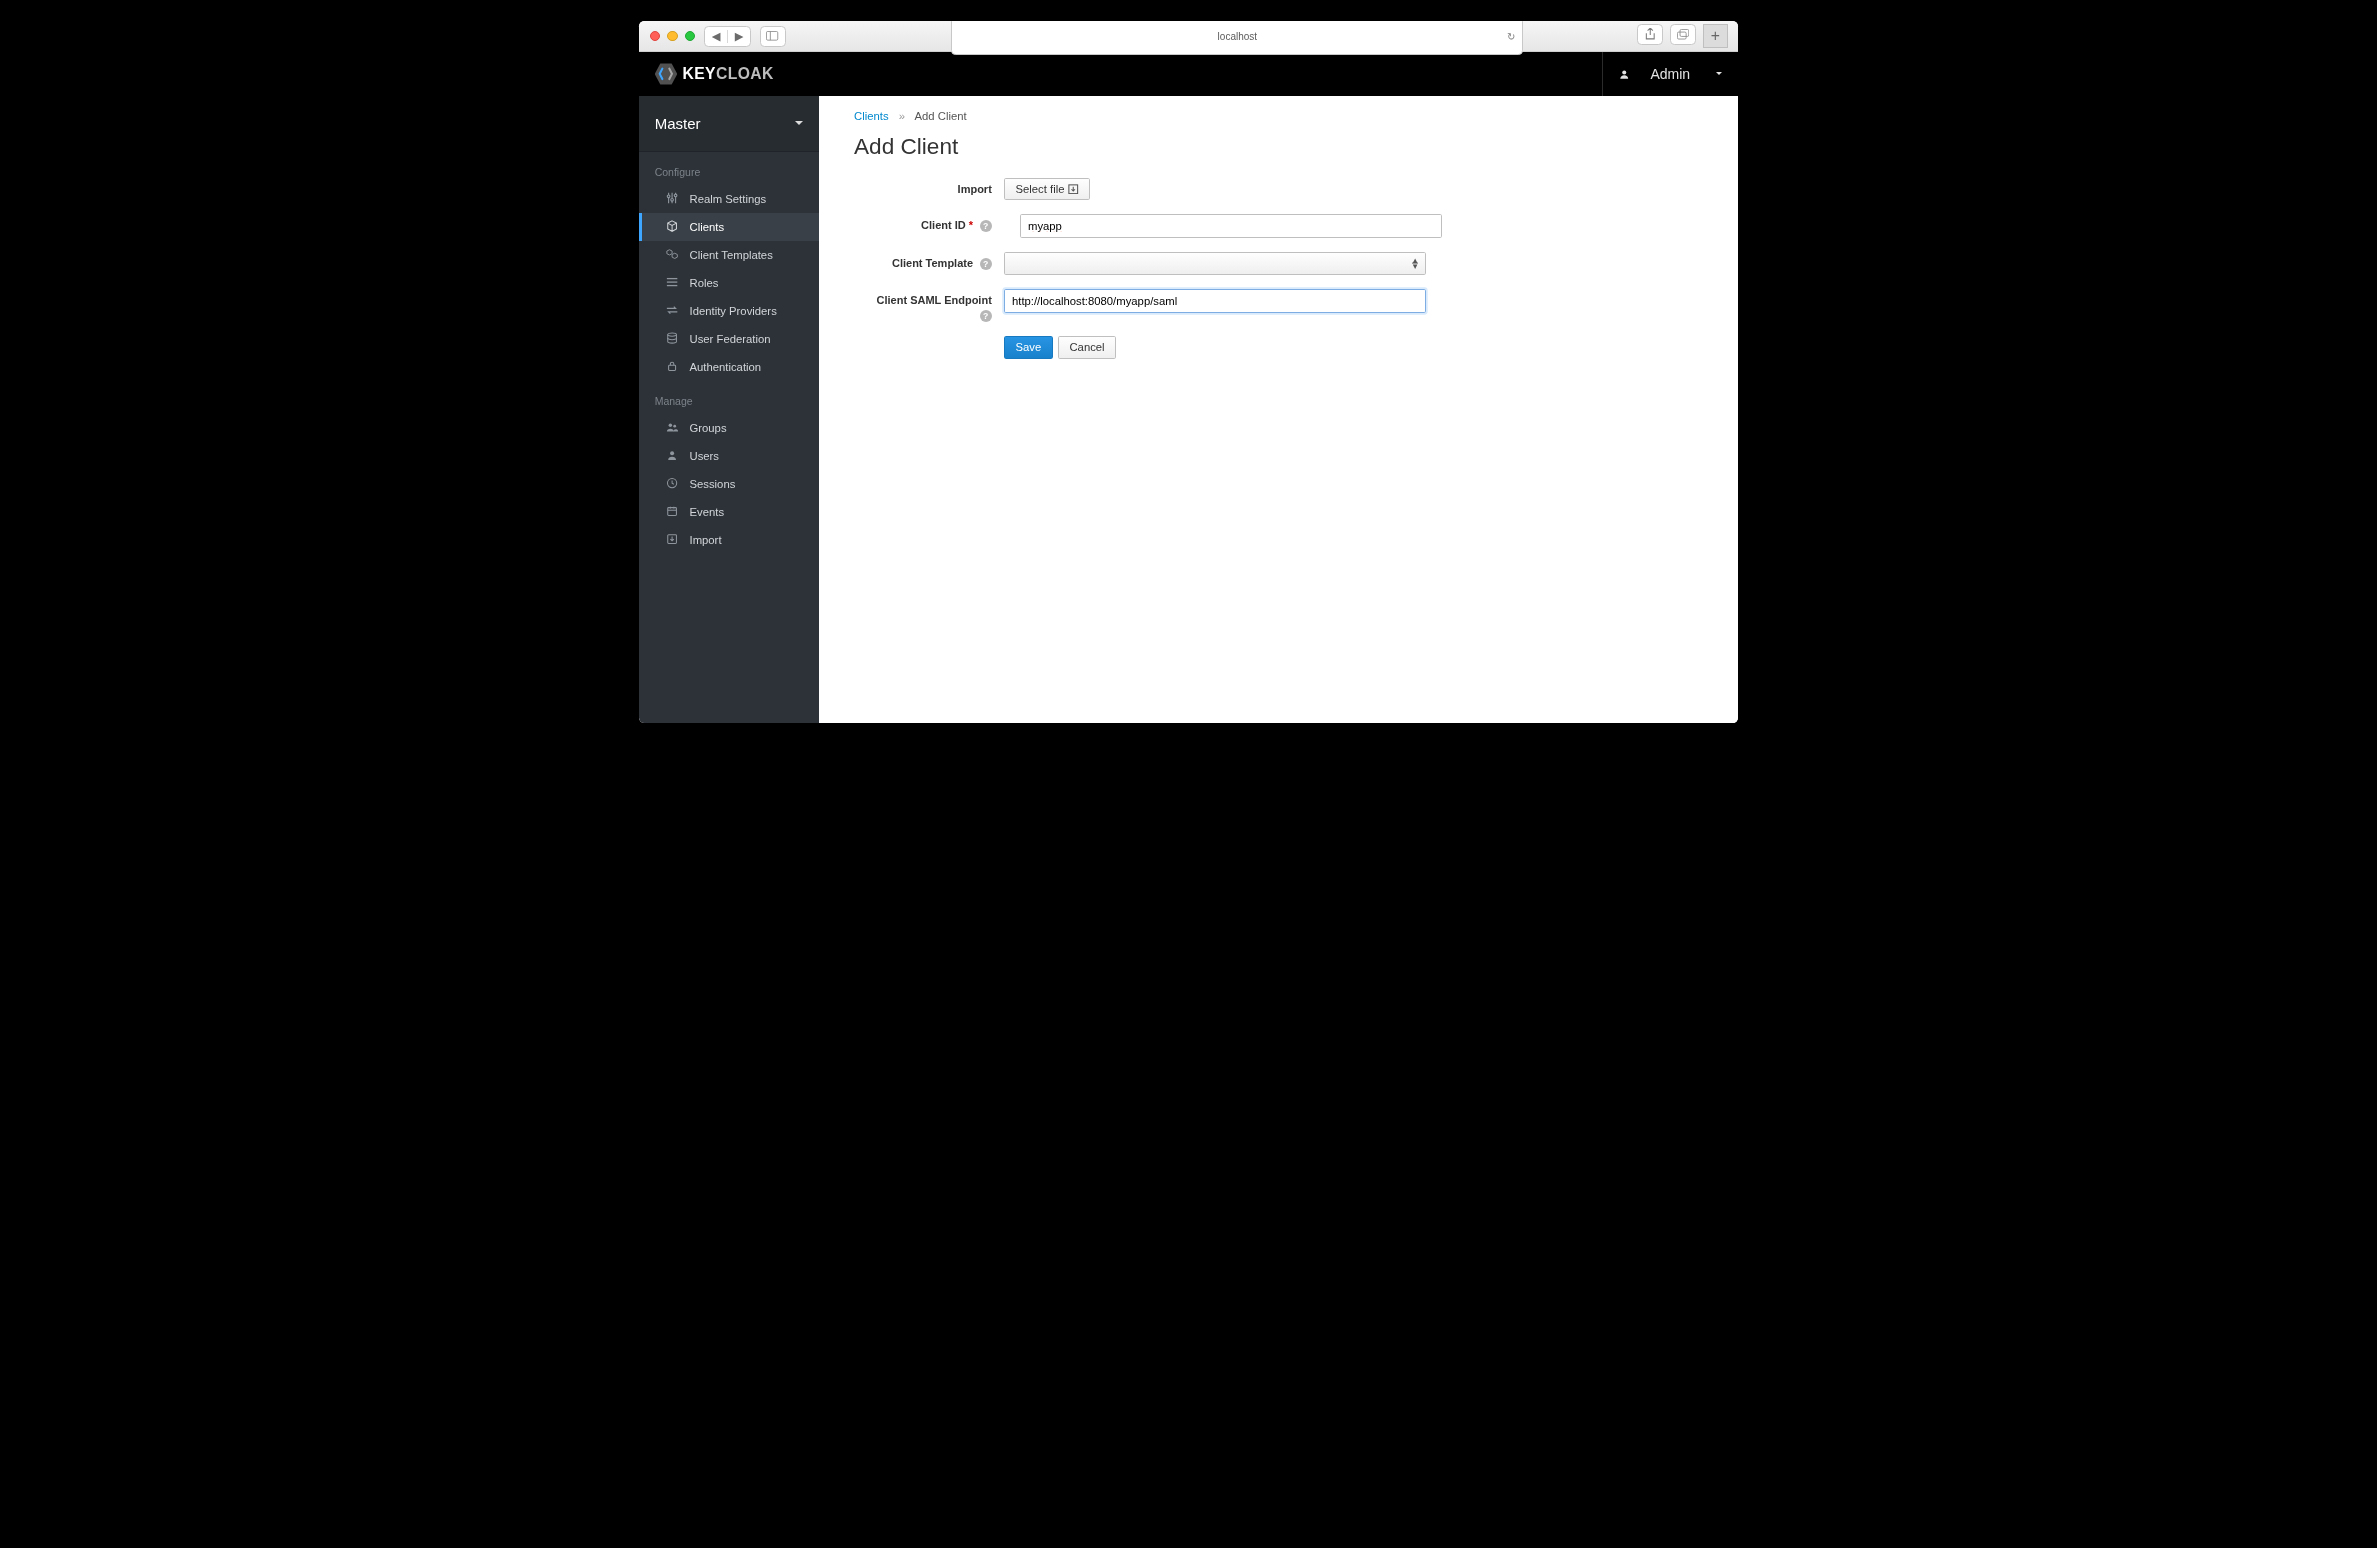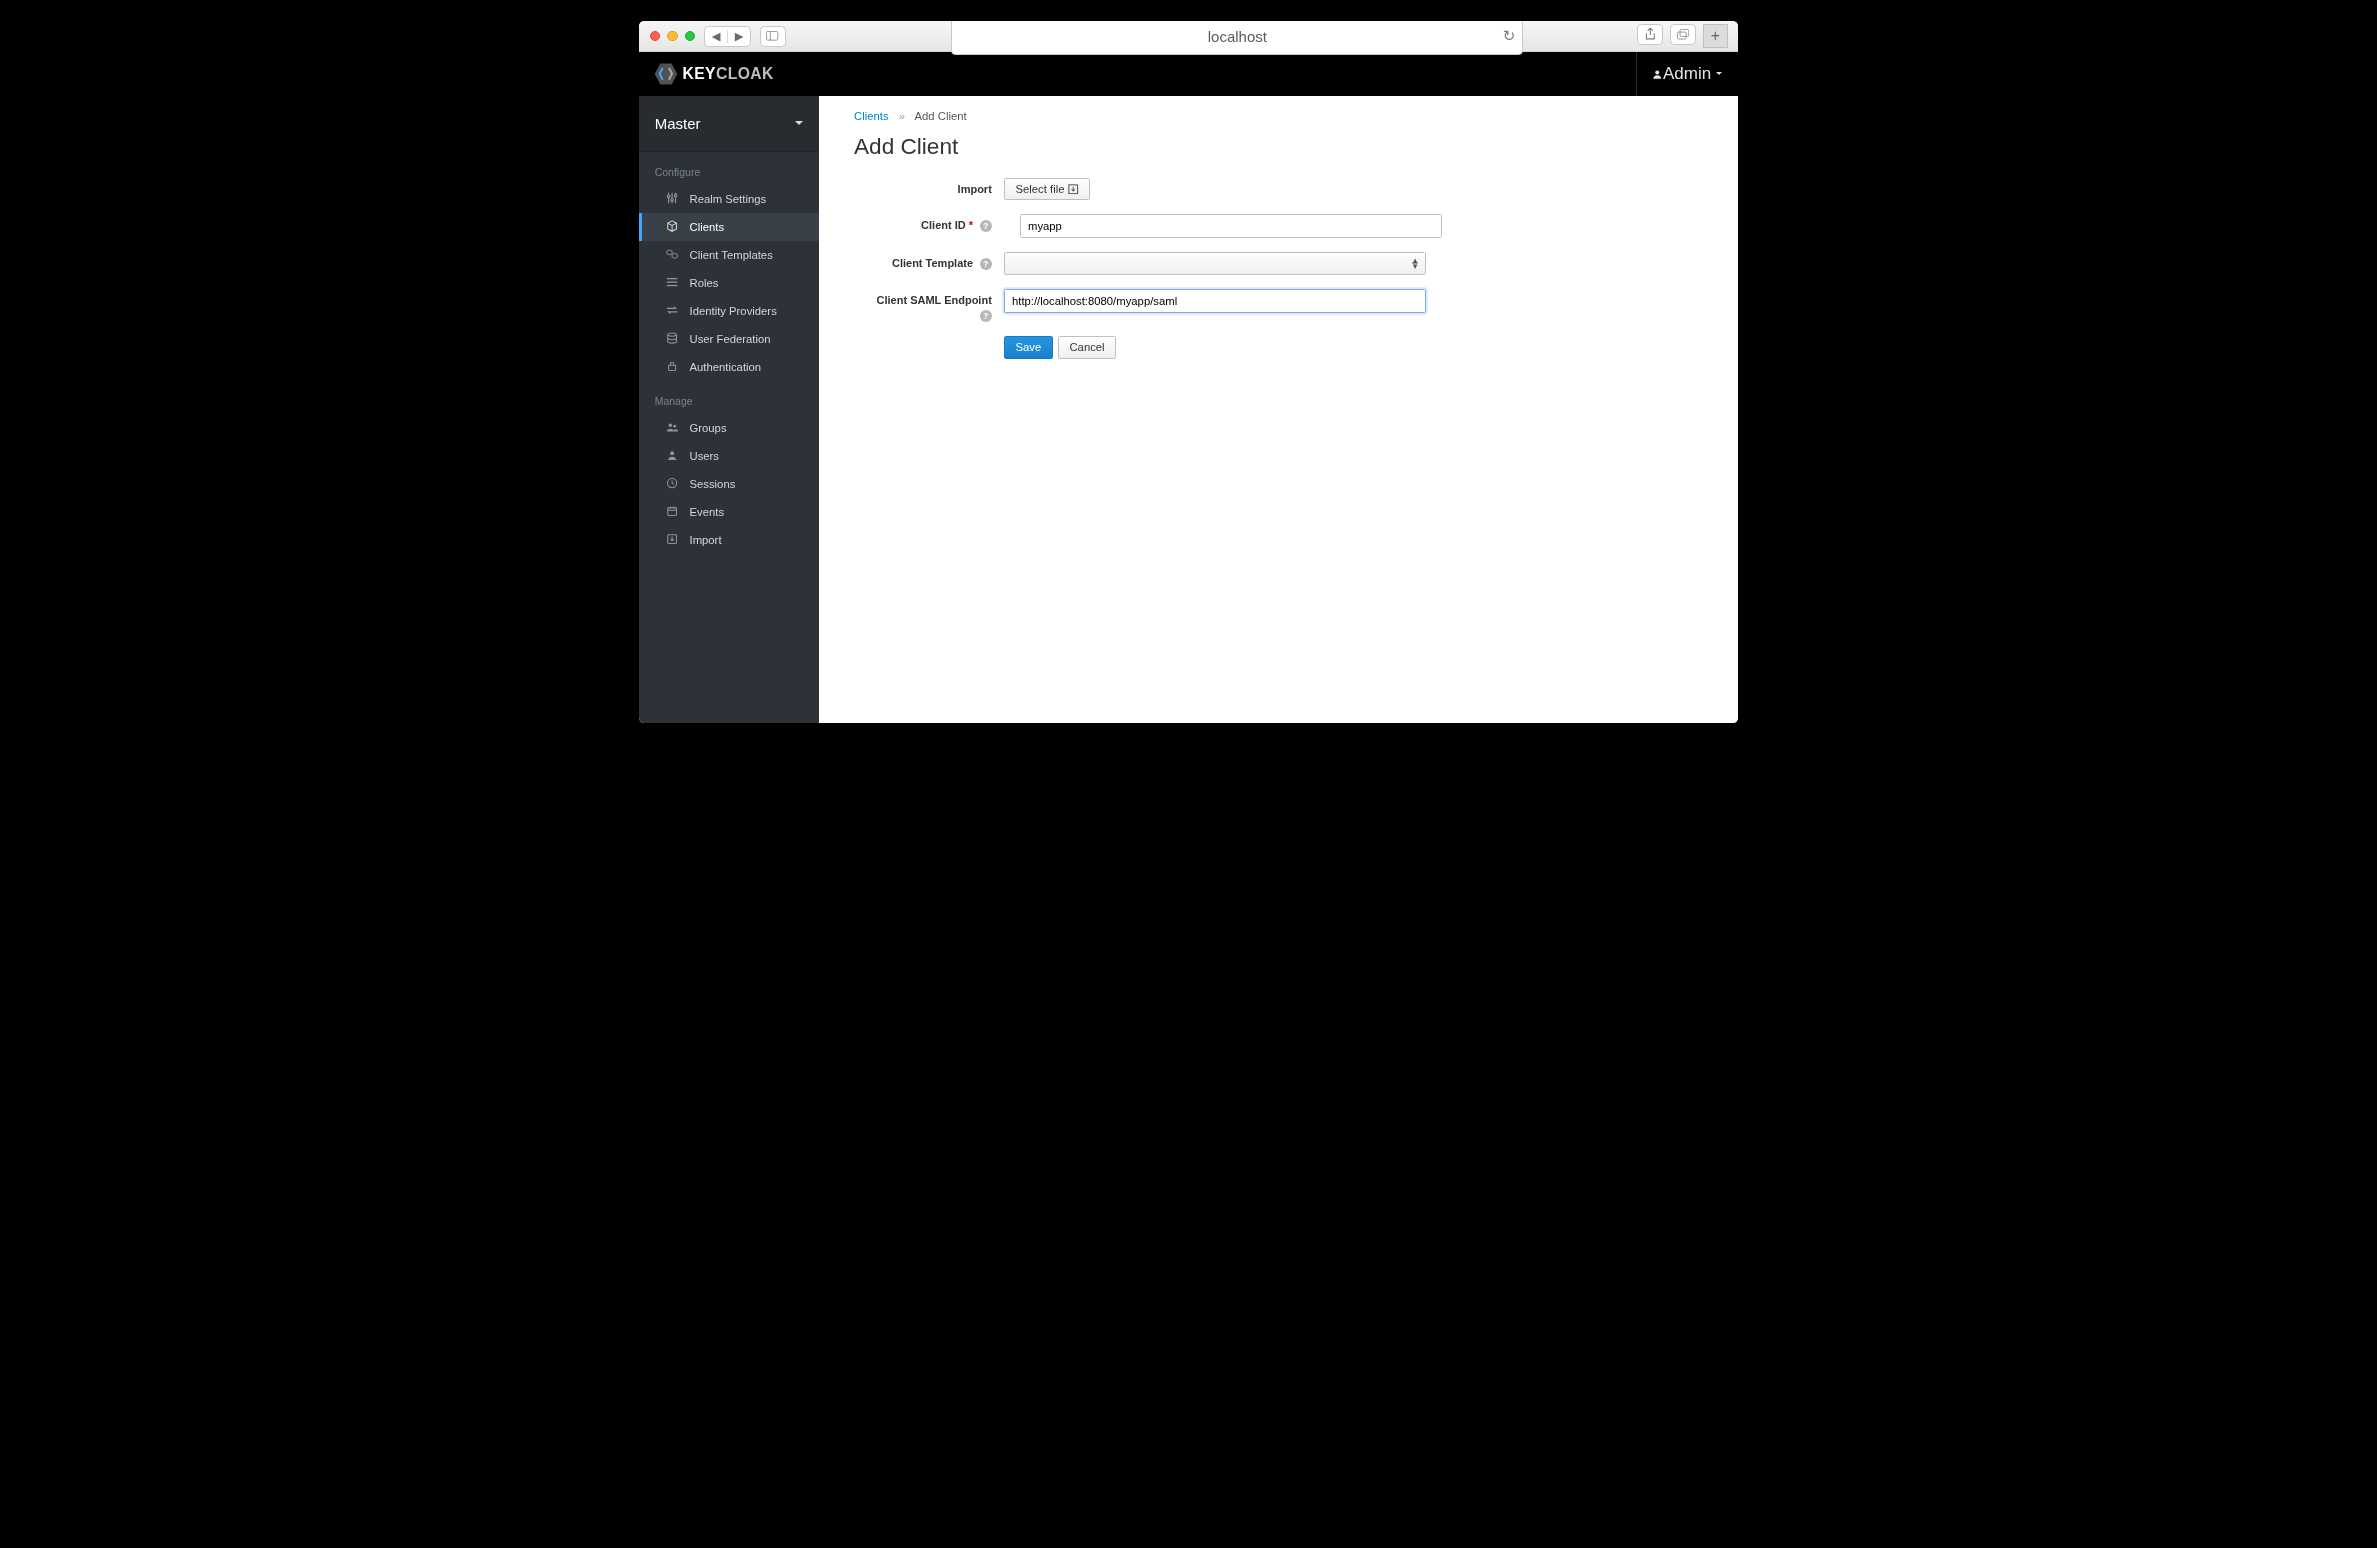--- a/index.html
+++ b/index.html
@@ -43,21 +43,21 @@
     height:21px; border:0.9px solid #c8c8c8; border-radius:4.4px; background:#fff;
     color:#6b6b6b;
   }
   .nav-group span { width:22.6px; text-align:center; }
   .nav-group span + span { border-left:0.9px solid #d8d8d8; }
   .toolbar-btn { width:26px; }
   .urlbar {
     flex:1; height:38px; margin:0 105px 0 157px;
     border:0.9px solid #c8c8c8; border-radius:4.4px; background:#fff;
     display:flex; align-items:center; justify-content:center; position:relative;
-    color:#5b5b5b; font-size:15px;
+    color:#5b5b5b; font-size:10px;
   }
   .urlbar .reload { position:absolute; right:7px; color:#808080 }
   .right-tools { display:flex; gap:7px; margin-left:auto; }
   .newtab {
     width:24.4px; height:24.4px; background:#dcdcdc; border:0.9px solid #bfbfbf;
     display:flex; align-items:center; justify-content:center; font-size:15.7px; color:#666;
   }
 
   
   .app-header {
@@ -68,21 +68,21 @@
   .logo-mark {
     width:22.6px; height:22.6px; position:relative; display:inline-flex;
     align-items:center; justify-content:center;
   }
   .logo-mark::before{
     content:""; position:absolute; inset:0; background:#515151;
     clip-path: polygon(25% 3%, 75% 3%, 100% 50%, 75% 97%, 25% 97%, 0 50%);
   }
   .logo-mark svg{ position:relative; z-index:1; }
   .logo-text .cloak { color:#bdbdbd; font-weight:700; }
-  .user-menu { display:flex; align-items:center; gap:0; border-left:0.9px solid #2b2b2b; padding-left:15.7px; height:100%; color:#e3e3e3; font-size:17px; }
+  .user-menu { display:flex; align-items:center; gap:21px; border-left:0.9px solid #2b2b2b; padding-left:15.7px; height:100%; color:#e3e3e3; font-size:14px; }
   .user-menu .caret::after{content:"";display:inline-block;border:3.5px solid transparent;border-top-color:#e3e3e3;margin-left:5.2px;vertical-align:middle;}
 
   
   .app-body { display:flex; min-height:627px; }
   .sidebar {
     width:180px; background:#2d3238; color:#a9b0b6; display:flex; flex-direction:column;
   }
   .realm-select {
     height:56px; display:flex; align-items:center; justify-content:space-between;
     padding:0 15.7px; color:#fff; font-size:15px; border-bottom:0.9px solid #20242a;

